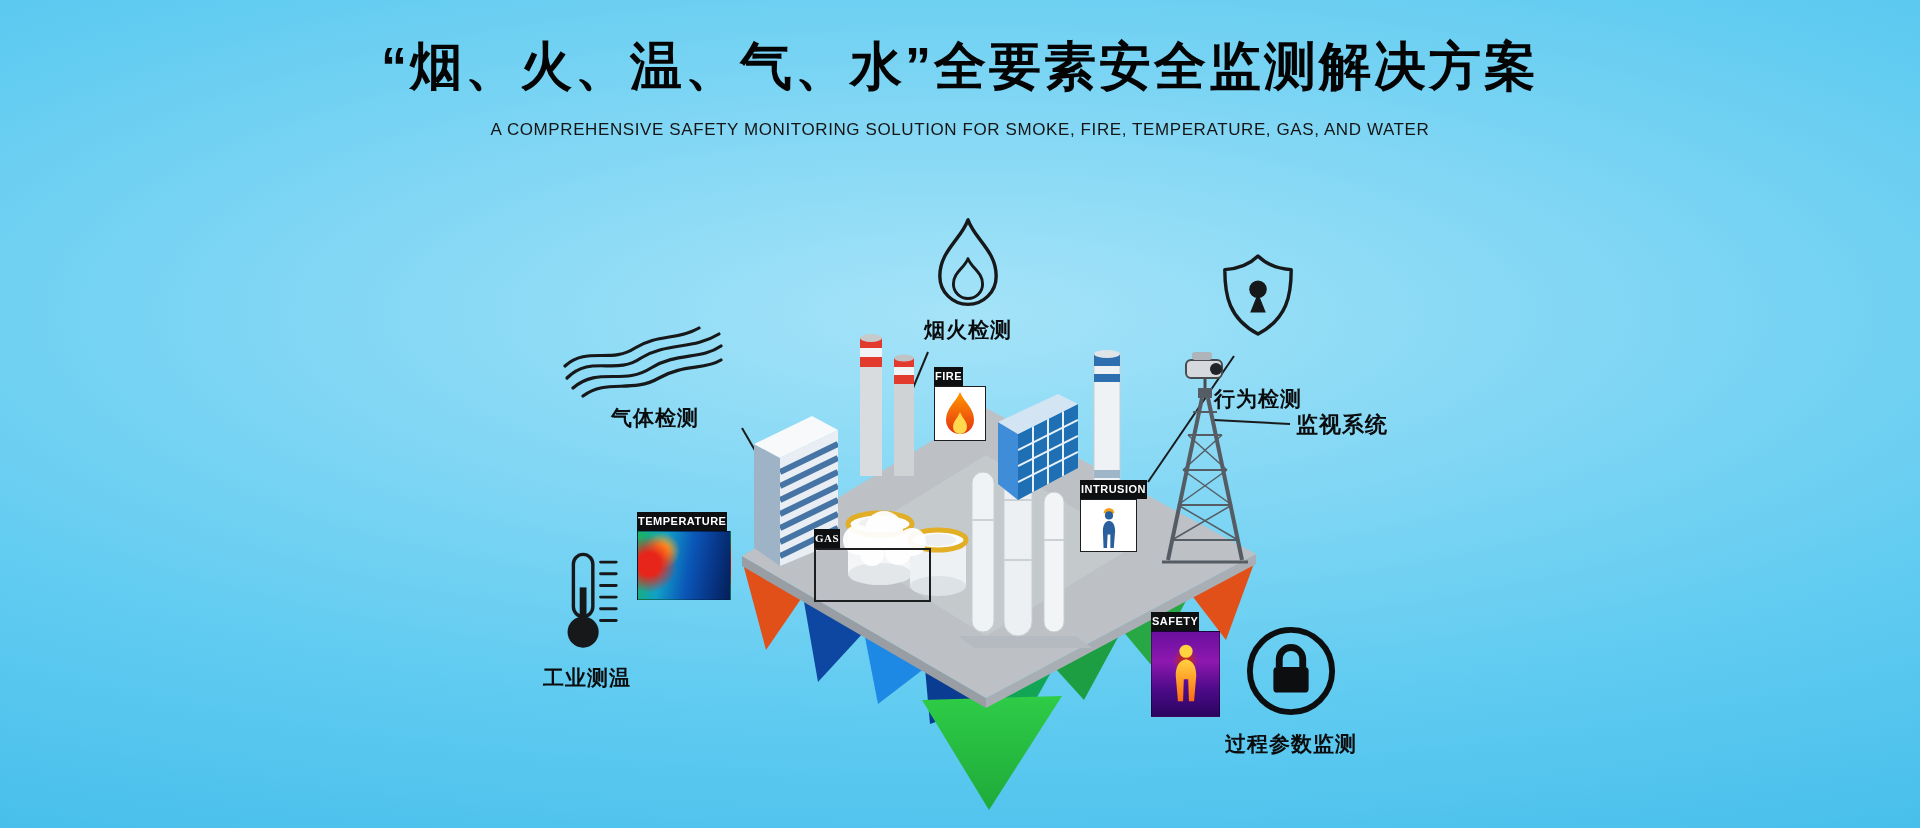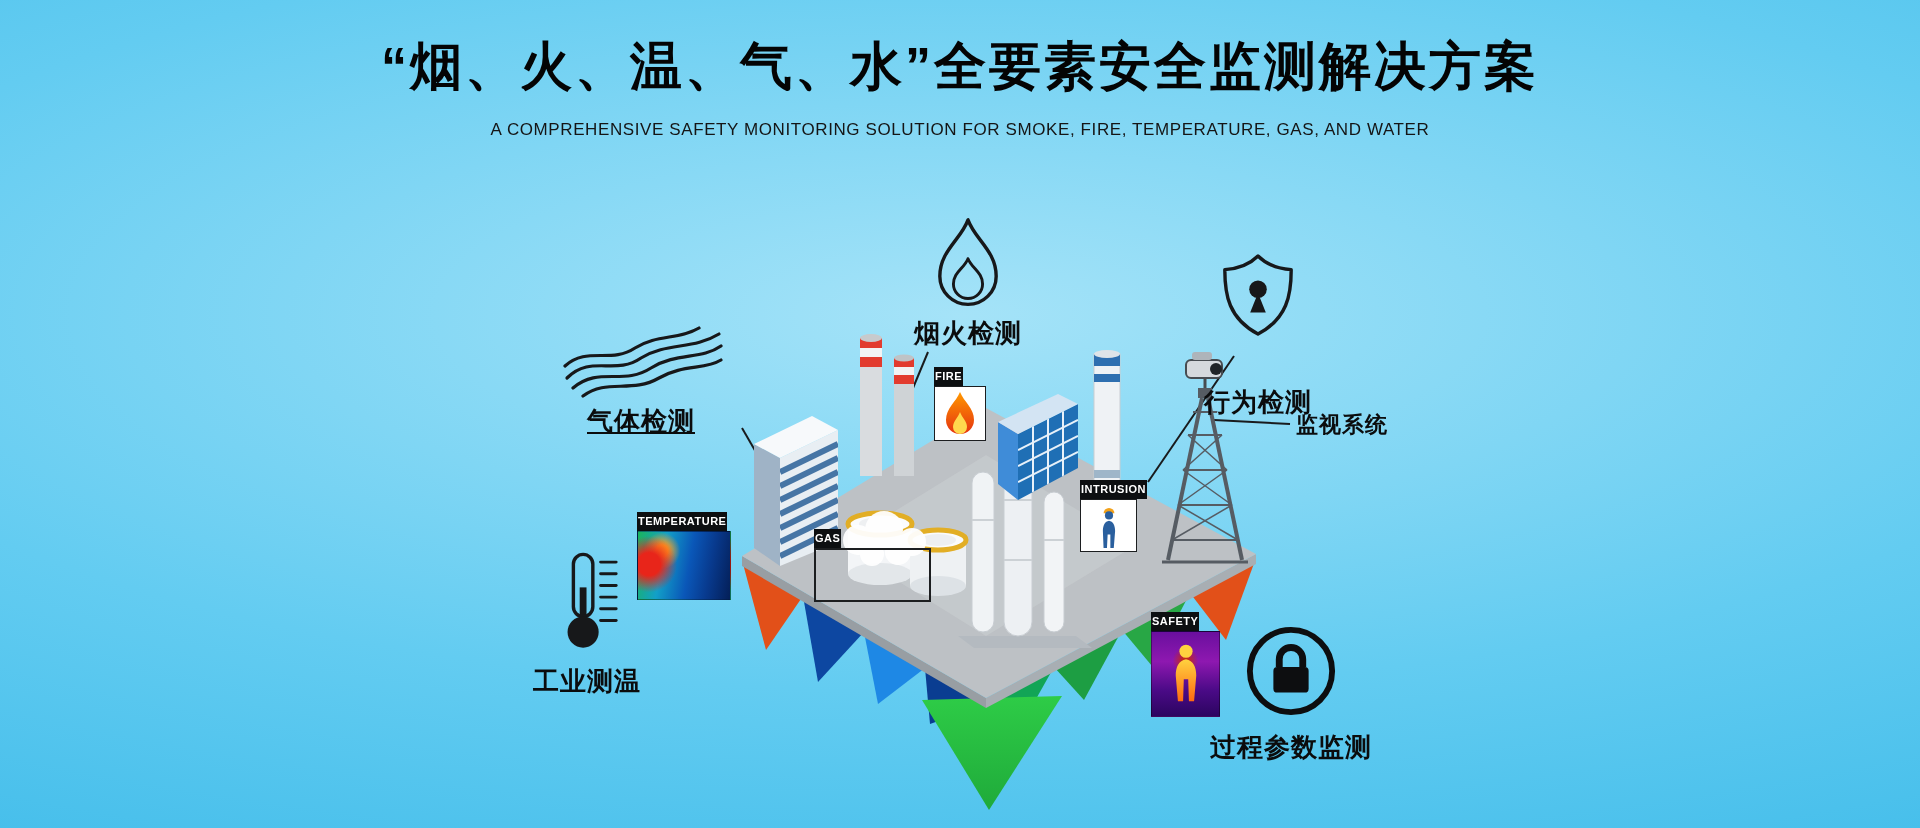--- a/index.html
+++ b/index.html
@@ -13,24 +13,24 @@
   h1.title{
     padding-top:32px; font-size:52px; font-weight:800; letter-spacing:3px;
     color:#040404; font-family:"Liberation Sans", sans-serif;
   }
   p.subtitle{
     margin-top:18px; font-size:17px; letter-spacing:.6px; color:#151515; font-weight:500;
   }
   #scene{ position:absolute; left:0; top:0; width:1920px; height:828px; }
   .callout{ position:absolute; z-index:6; display:flex; flex-direction:column; align-items:center; }
   .callout .label{
-    font-size:26px; font-weight:700; color:#0b0c0d; letter-spacing:1px; white-space:nowrap;
+    font-size:21px; font-weight:700; color:#0b0c0d; letter-spacing:1px; white-space:nowrap;
   }
   #co-gas{ left:563px; top:320px; align-items:flex-start; }
-  #co-gas .label{ margin:4px 0 0 24px;text-decoration:underline; }
+  #co-gas .label{ margin:4px 0 0 48px; }
   #co-fire{ left:916px; top:214px; width:104px; }
   #co-behavior{ left:1206px; top:252px; width:104px;gap:37px; }
   #co-behavior .label{ margin-top:8px; }
   #co-surveillance{ left:1296px; top:410px; }
   #co-surveillance .label{ font-size:22px; }
   #co-temp{ left:535px; top:548px; width:104px; }
   #co-temp .label{ margin-top:10px;text-align:right; }
   #co-process{ left:1224px; top:624px; width:134px; }
   #co-process .label{ margin-top:12px; }
 
@@ -47,21 +47,21 @@
       radial-gradient(circle at 12% 48%, #e8251a 0%, #e8251a 13%, rgba(232,37,26,0) 32%),
       radial-gradient(circle at 26% 28%, #ff9d1f 0%, #ff9d1f 7%, rgba(255,157,31,0) 22%),
       linear-gradient(100deg, #1bb45c 0%, #12a0c8 28%, #0a57b8 55%, #083a8e 76%, #041f58 100%);
     border:1px solid rgba(0,0,0,.35);
   }
   #chip-fire{ left:934px; top:366px; }
   #chip-fire .chip-img{
     width:52px; height:55px; background:#ffffff; border:1px solid #1c1e20;
     display:flex; align-items:center; justify-content:center;
   }
-  #chip-gas{ left:814px; top:528px; }
+  #chip-gas{ left:814px; top:528px;font-family:Liberation Serif, serif; }
   #chip-gas .chip-box{
     width:117px; height:54px; border:2px solid #1c1e20; position:relative;
   }
   #chip-intrusion{ left:1080px; top:479px; }
   #chip-intrusion .chip-img{
     width:57px; height:53px; background:#ffffff; border:1px solid #1c1e20;
     display:flex; align-items:flex-end; justify-content:center;
   }
   #chip-safety{ left:1151px; top:611px; }
   #chip-safety .chip-img{

